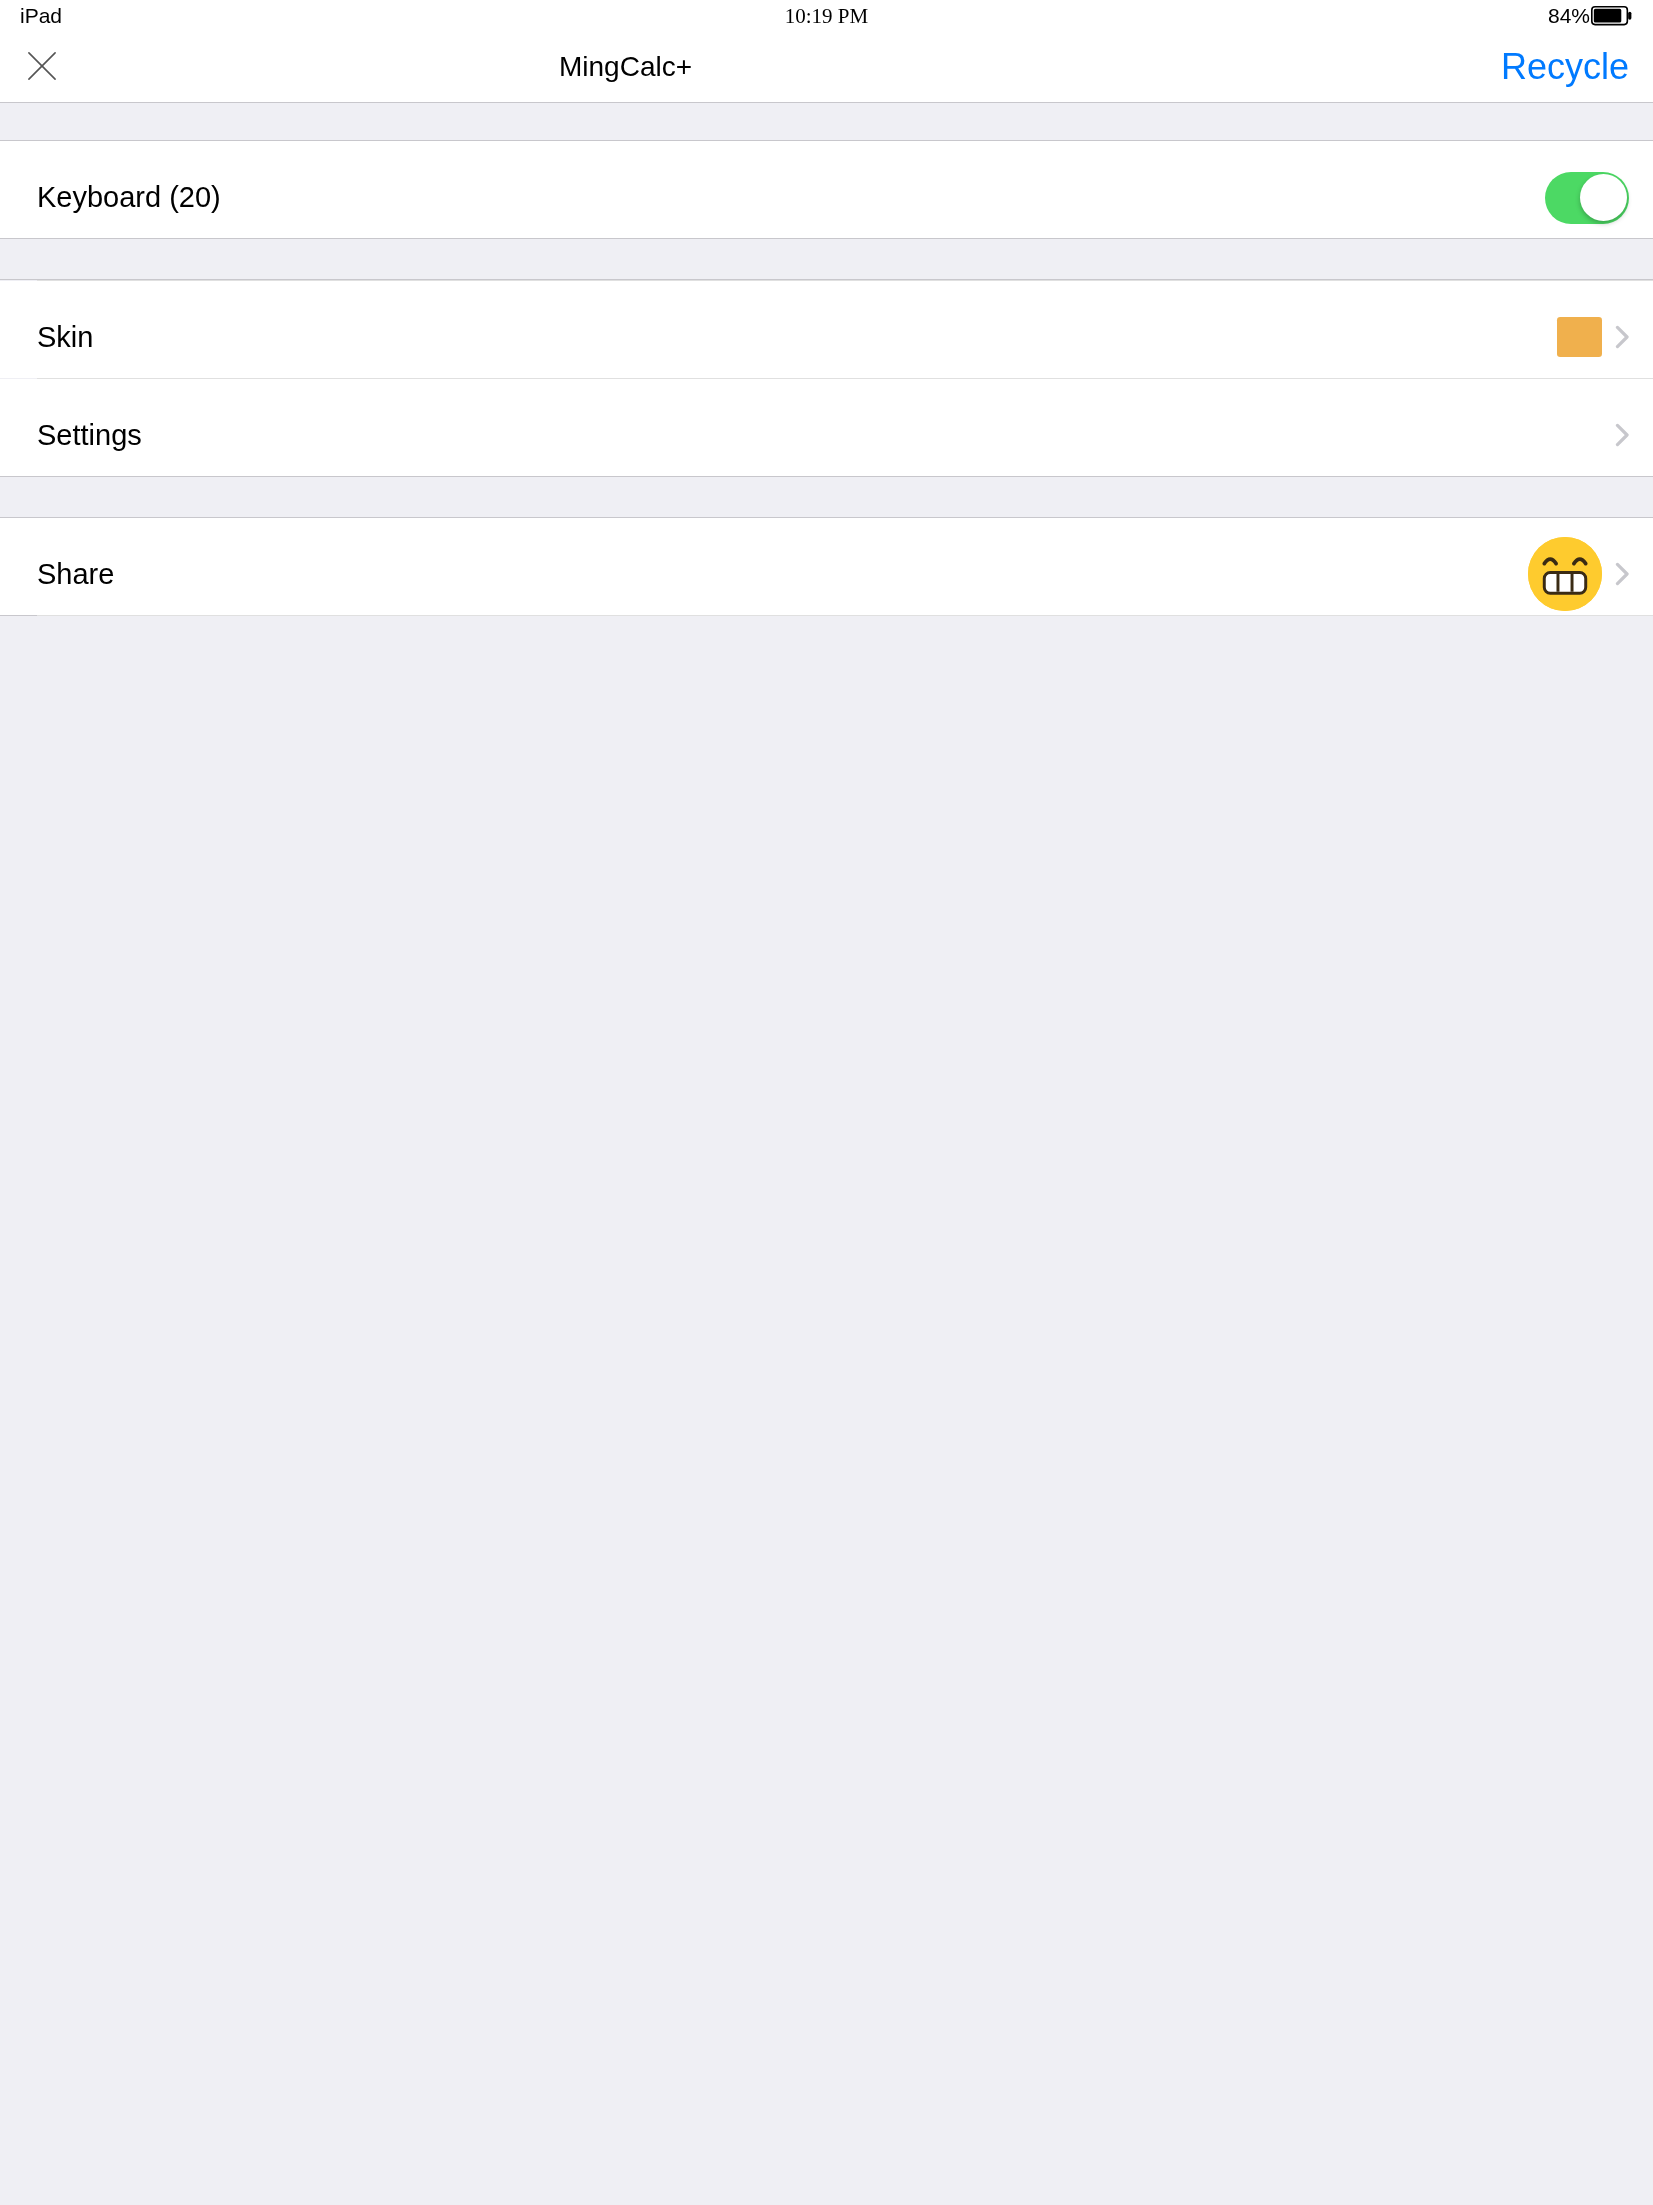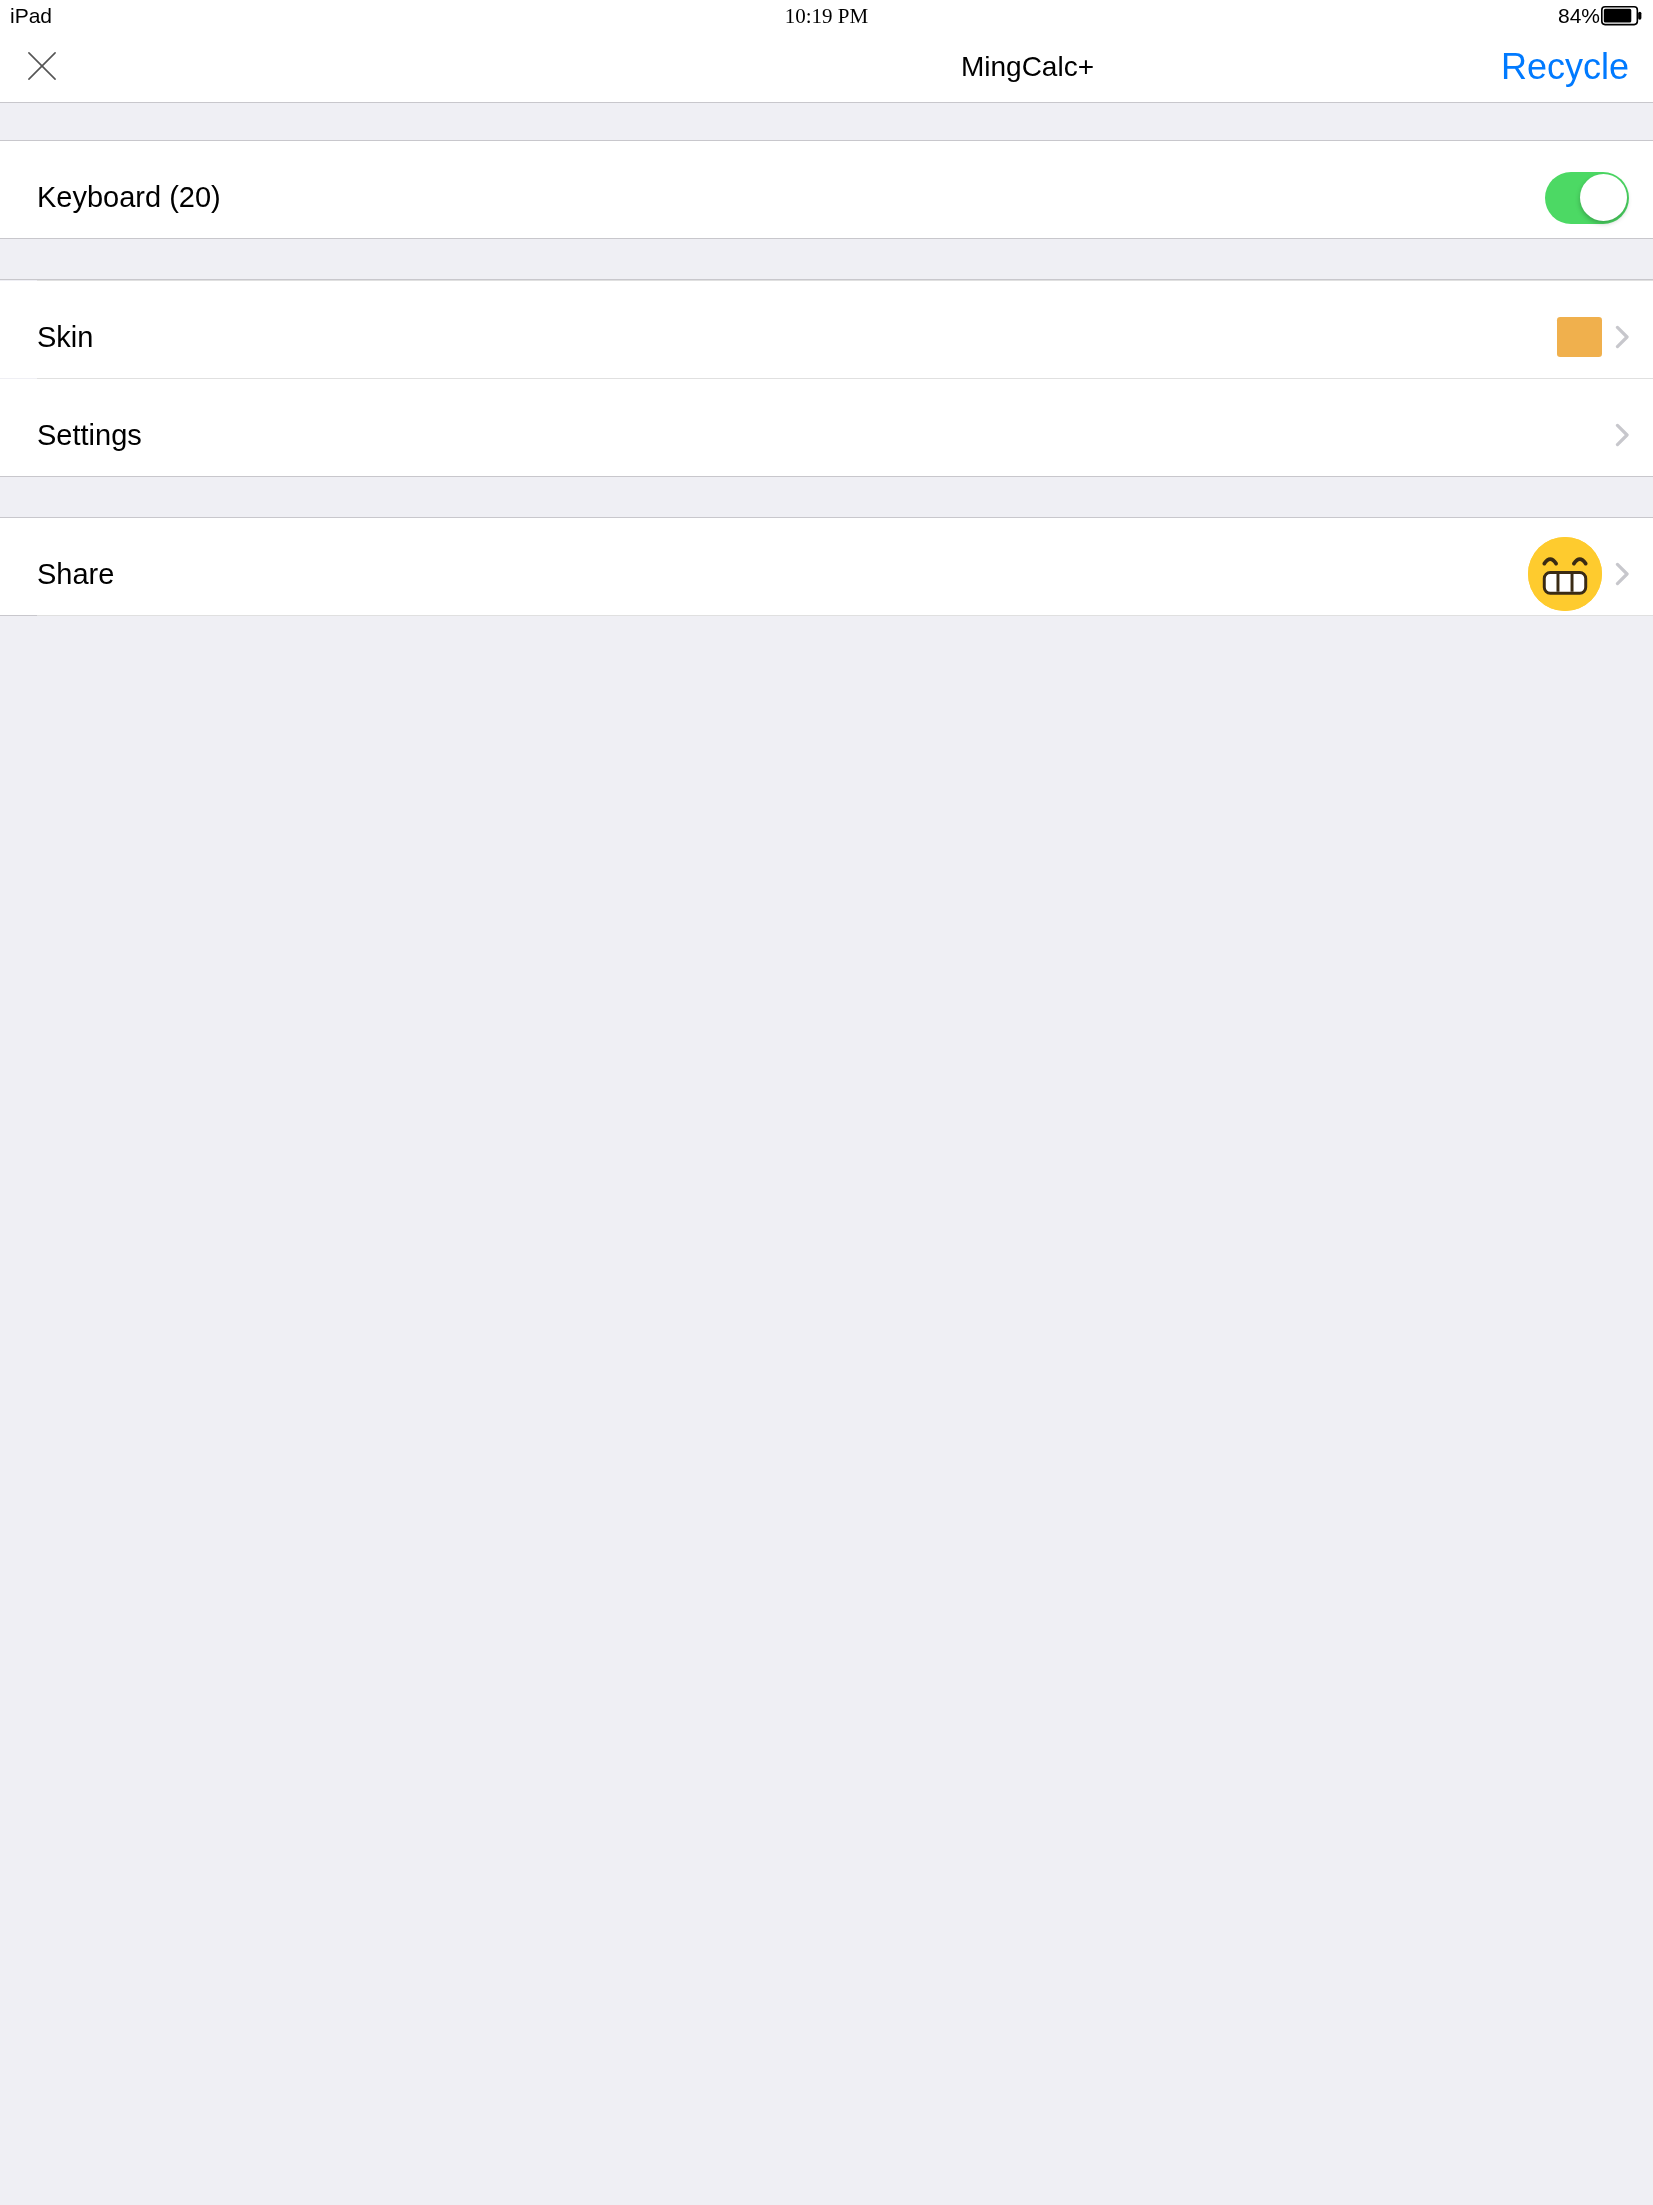--- a/index.html
+++ b/index.html
@@ -16,21 +16,21 @@
       overflow: hidden;
     }
 
     
     .status-bar {
       background: #fff;
       height: 32px;
       display: flex;
       align-items: center;
       justify-content: space-between;
-      padding: 0 10px;
+      padding: 0 20px;
       font-size: 21px;
       color: #000;
       font-weight: 400;
     }
     .status-left { flex: 1; text-align: left; }
     .status-center { flex: 1; text-align: center; font-weight: 500; font-family: Liberation Serif, serif; }
     .status-right { flex: 1; display: flex; justify-content: flex-end; align-items: center; gap: 1px; }
     .battery-icon {
       display: inline-flex;
       align-items: center;
@@ -48,21 +48,21 @@
     }
     .nav-left, .nav-right {
       flex: 1;
       display: flex;
       align-items: center;
     }
     .nav-left { justify-content: flex-start; }
     .nav-right { justify-content: flex-end; }
     .nav-title {
       flex: 1;
-      text-align: right;
+      text-align: left;
       font-size: 28px;
       font-weight: 500;
       color: #000;
     }
     .close-btn svg { width: 36px; height: 36px; }
     .recycle-btn {
       color: #007aff;
       font-size: 36px;
       font-weight: 400;
       cursor: pointer;

